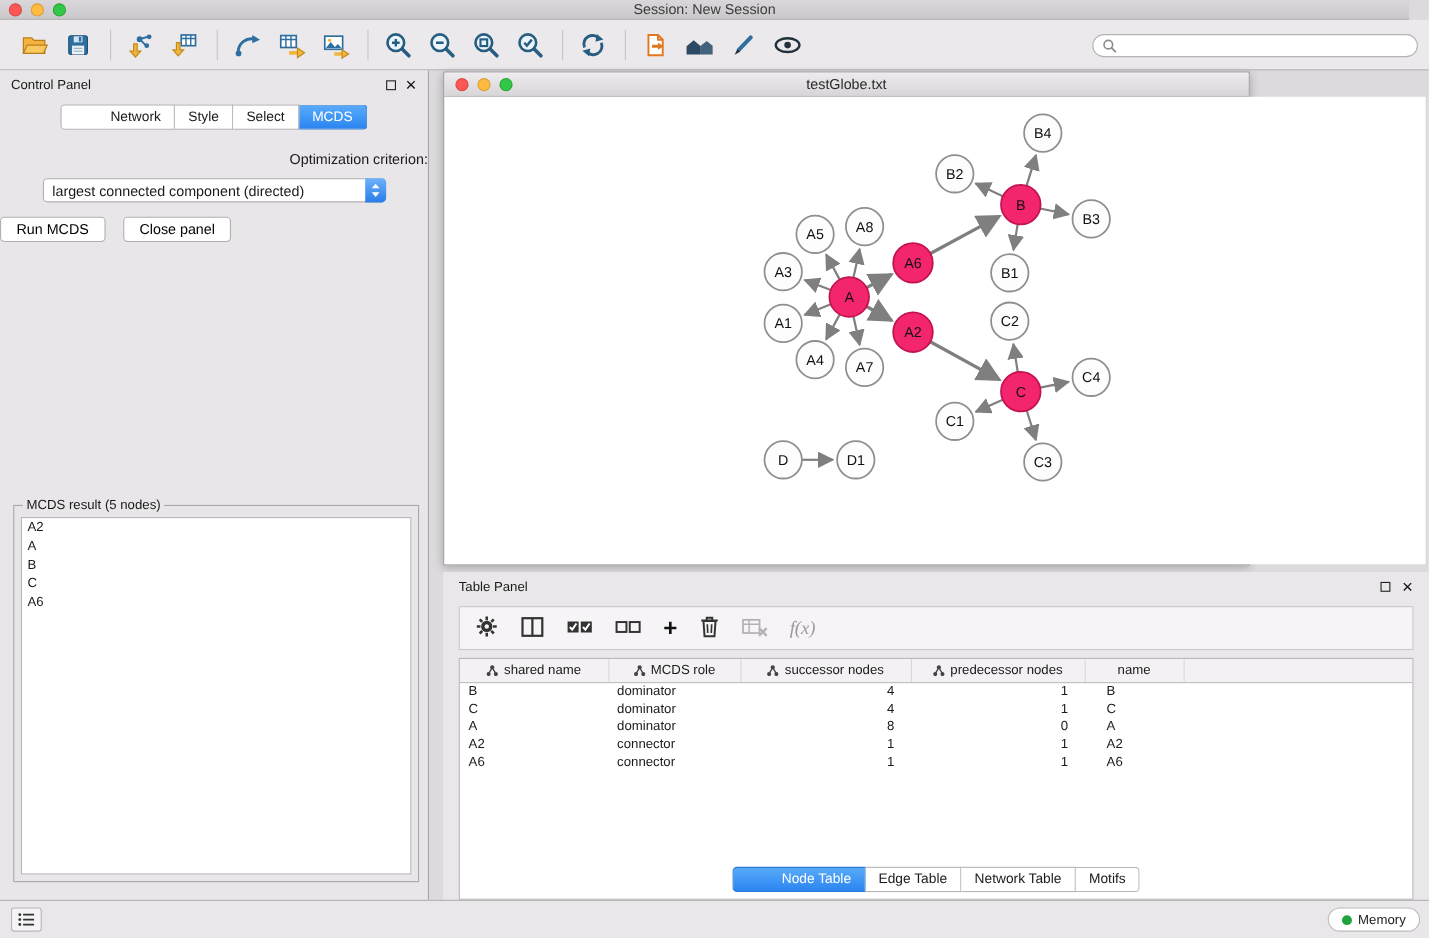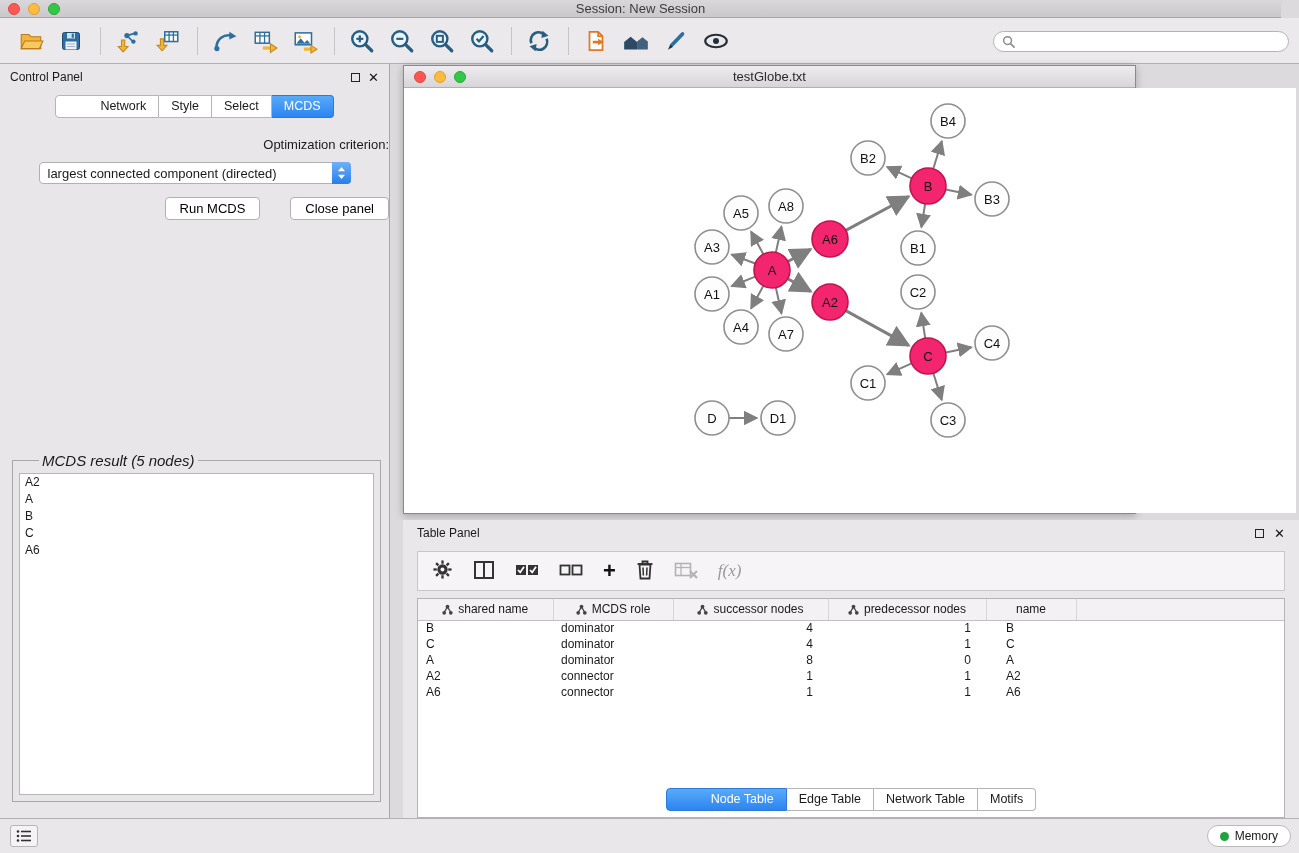--- a/index.html
+++ b/index.html
@@ -48,27 +48,27 @@
   .seg .tab:last-child { border-radius:0 4px 4px 0; }
   .seg .tab.active { background:linear-gradient(#58aaf9,#2b85f1); border-color:#2a7ad6; color:#fff; }
 
   .opt-label { text-align:right; margin-top:19px; font-size:13px; }
   .dropdown { width:312px; height:22px; margin:10px auto 0; background:#fff;
     border:1px solid #b2b0b2; border-radius:4px; display:flex; align-items:center; position:relative; }
   .dropdown-text { flex:1; padding-left:8px; font-size:13px; white-space:nowrap; overflow:hidden; }
   .dropdown-cap { width:19px; height:22px; margin:-1px -1px -1px 0;
     background:linear-gradient(#6db2fa,#2a7de8); border-radius:0 4px 4px 0;
     display:flex; align-items:center; justify-content:center; }
-  .btn-row { display:flex; justify-content:flex-end; gap:30px; margin-top:13px; }
+  .btn-row { display:flex; justify-content:flex-start; gap:16px; margin-top:13px; }
   .pbtn { background:#fff; border:1px solid #b2b0b2; border-radius:4px;
     font-size:13px; padding:3px 14px; }
 
   fieldset.result-box { position:absolute; left:12px; right:8px; top:388px; bottom:16px;
     border:1px solid #a9a7a9; padding:4px 6px 6px 6px; }
-  fieldset.result-box legend { font-size:15px; padding:0 3px; margin-left:20px;font-style:italic; }
+  fieldset.result-box legend { font-size:12px; padding:0 3px; margin-left:2px; }
   .result-list { width:100%; height:100%; background:#fff; border:1px solid #b7b5b7; overflow:hidden; }
   .result-item { font-size:12px; padding:1px 5px; line-height:15px; }
 
   
   .network-frame { position:absolute; left:403px; top:65px; width:733px; height:449px;
     background:#fff; border:1px solid #8a888a; box-shadow:0 2px 8px rgba(0,0,0,.25); }
   .frame-titlebar { height:22px; background:linear-gradient(#eeeceE,#d7d5d7);
     border-bottom:1px solid #b1afb1; position:relative; display:flex; align-items:center; }
   .frame-titlebar .lights { margin-left:10px; }
   .frame-title { position:absolute; left:0; right:0; text-align:center; font-size:13px; color:#2a2a2a; }

